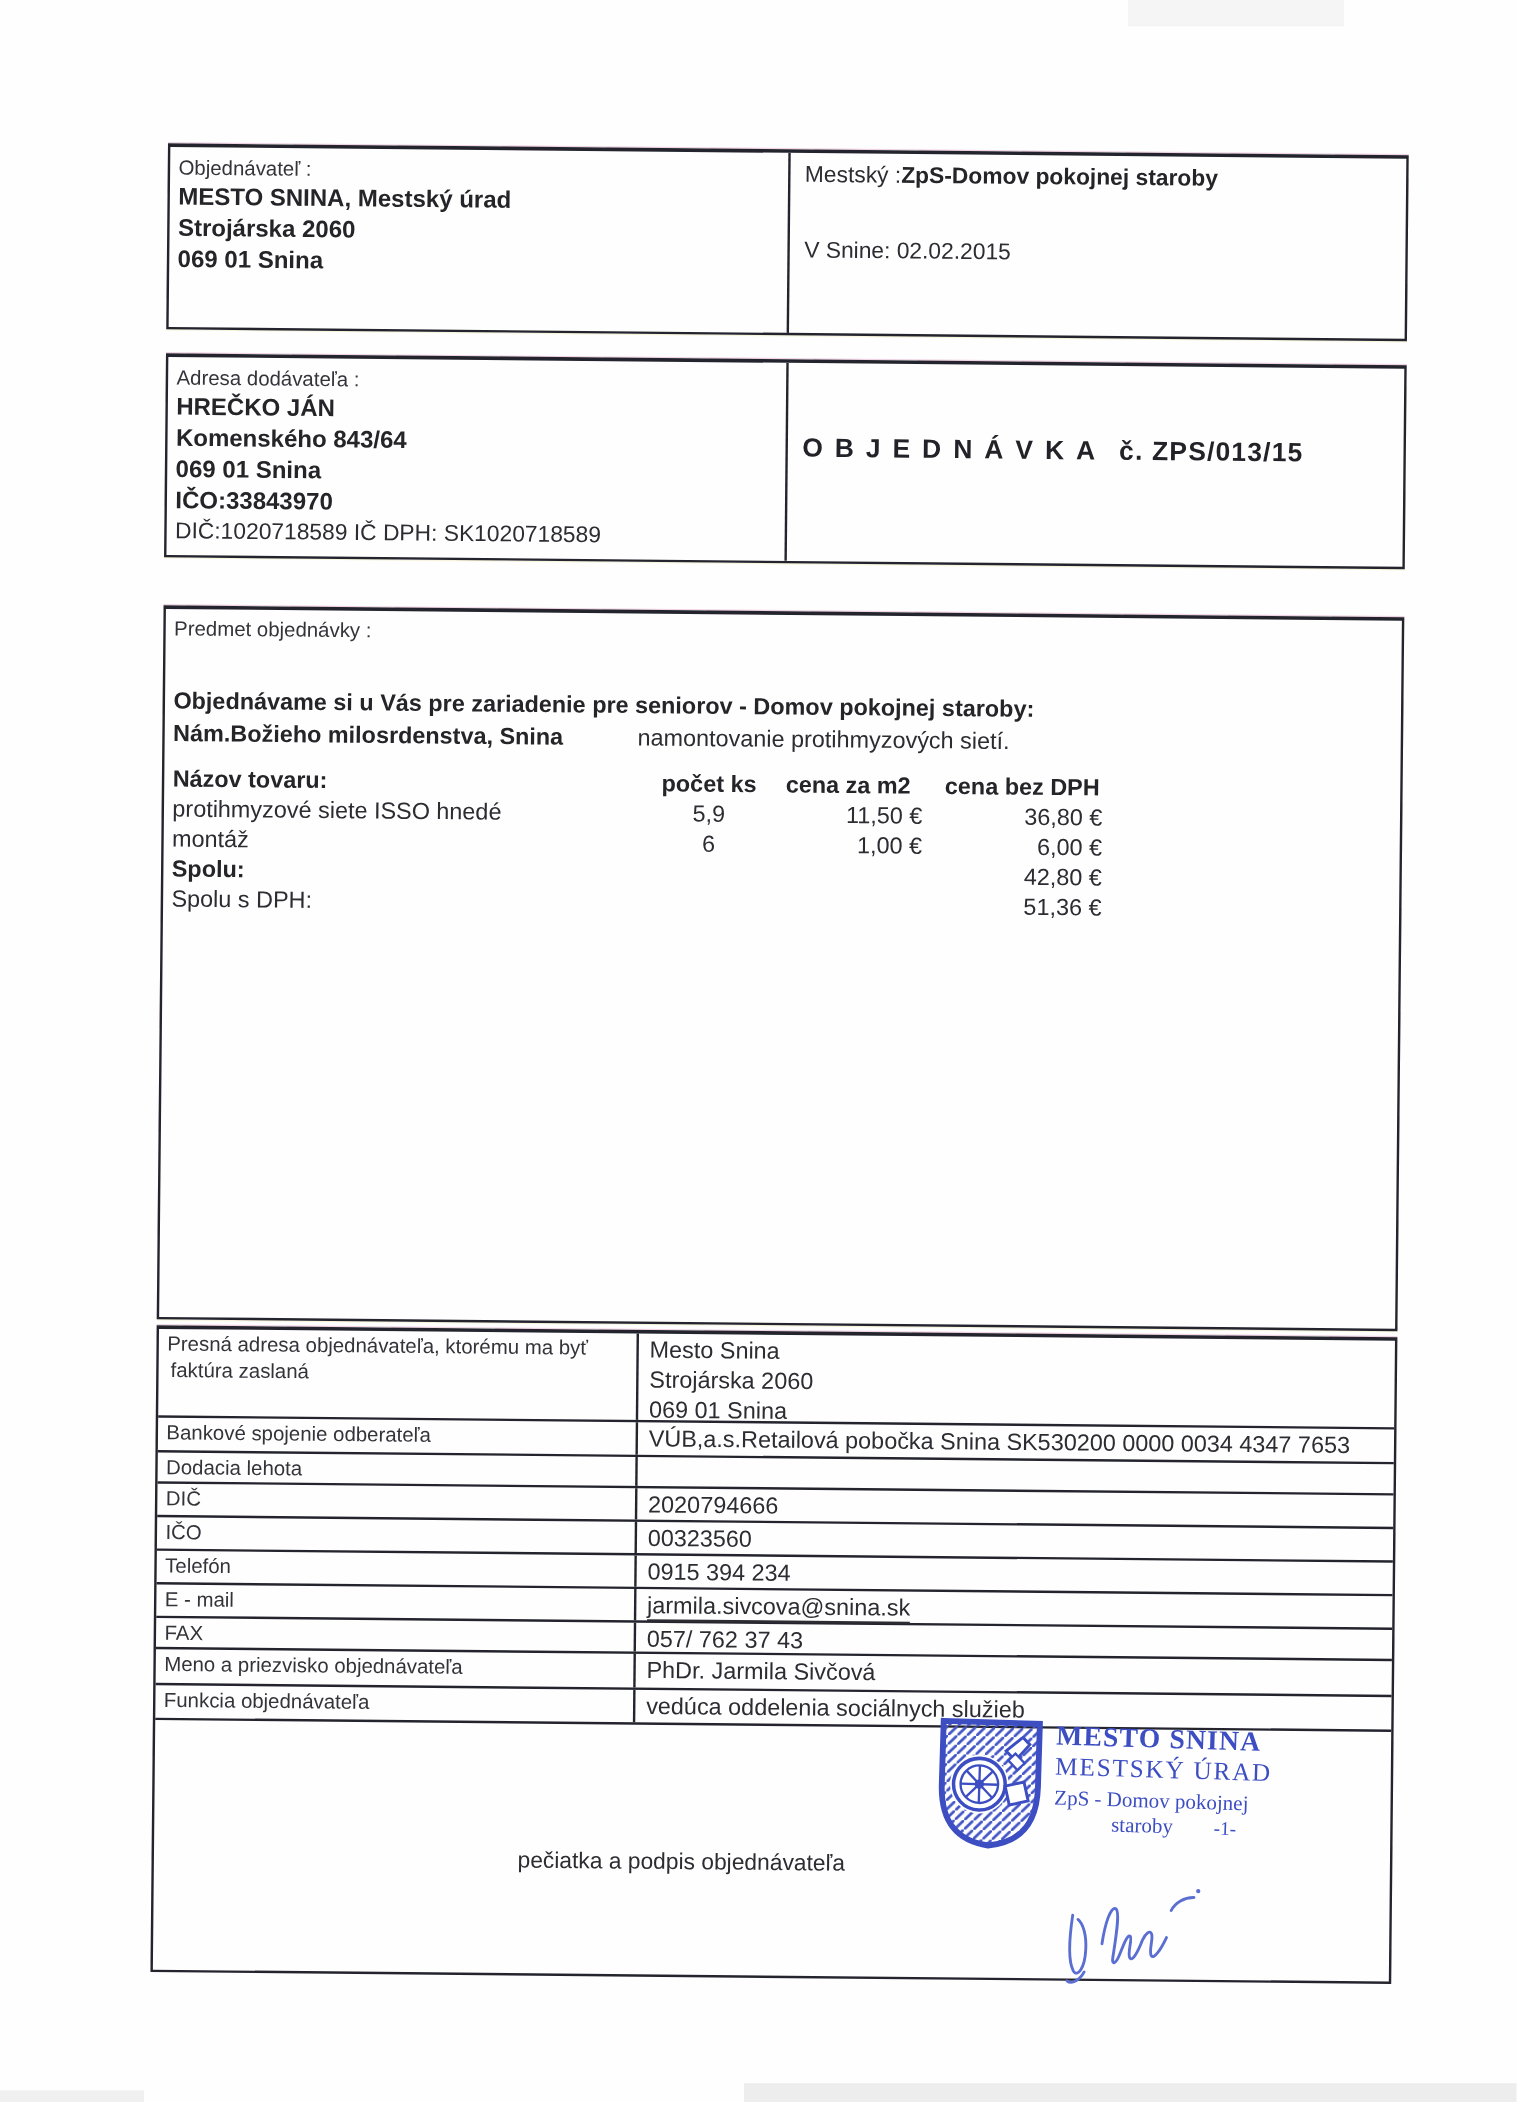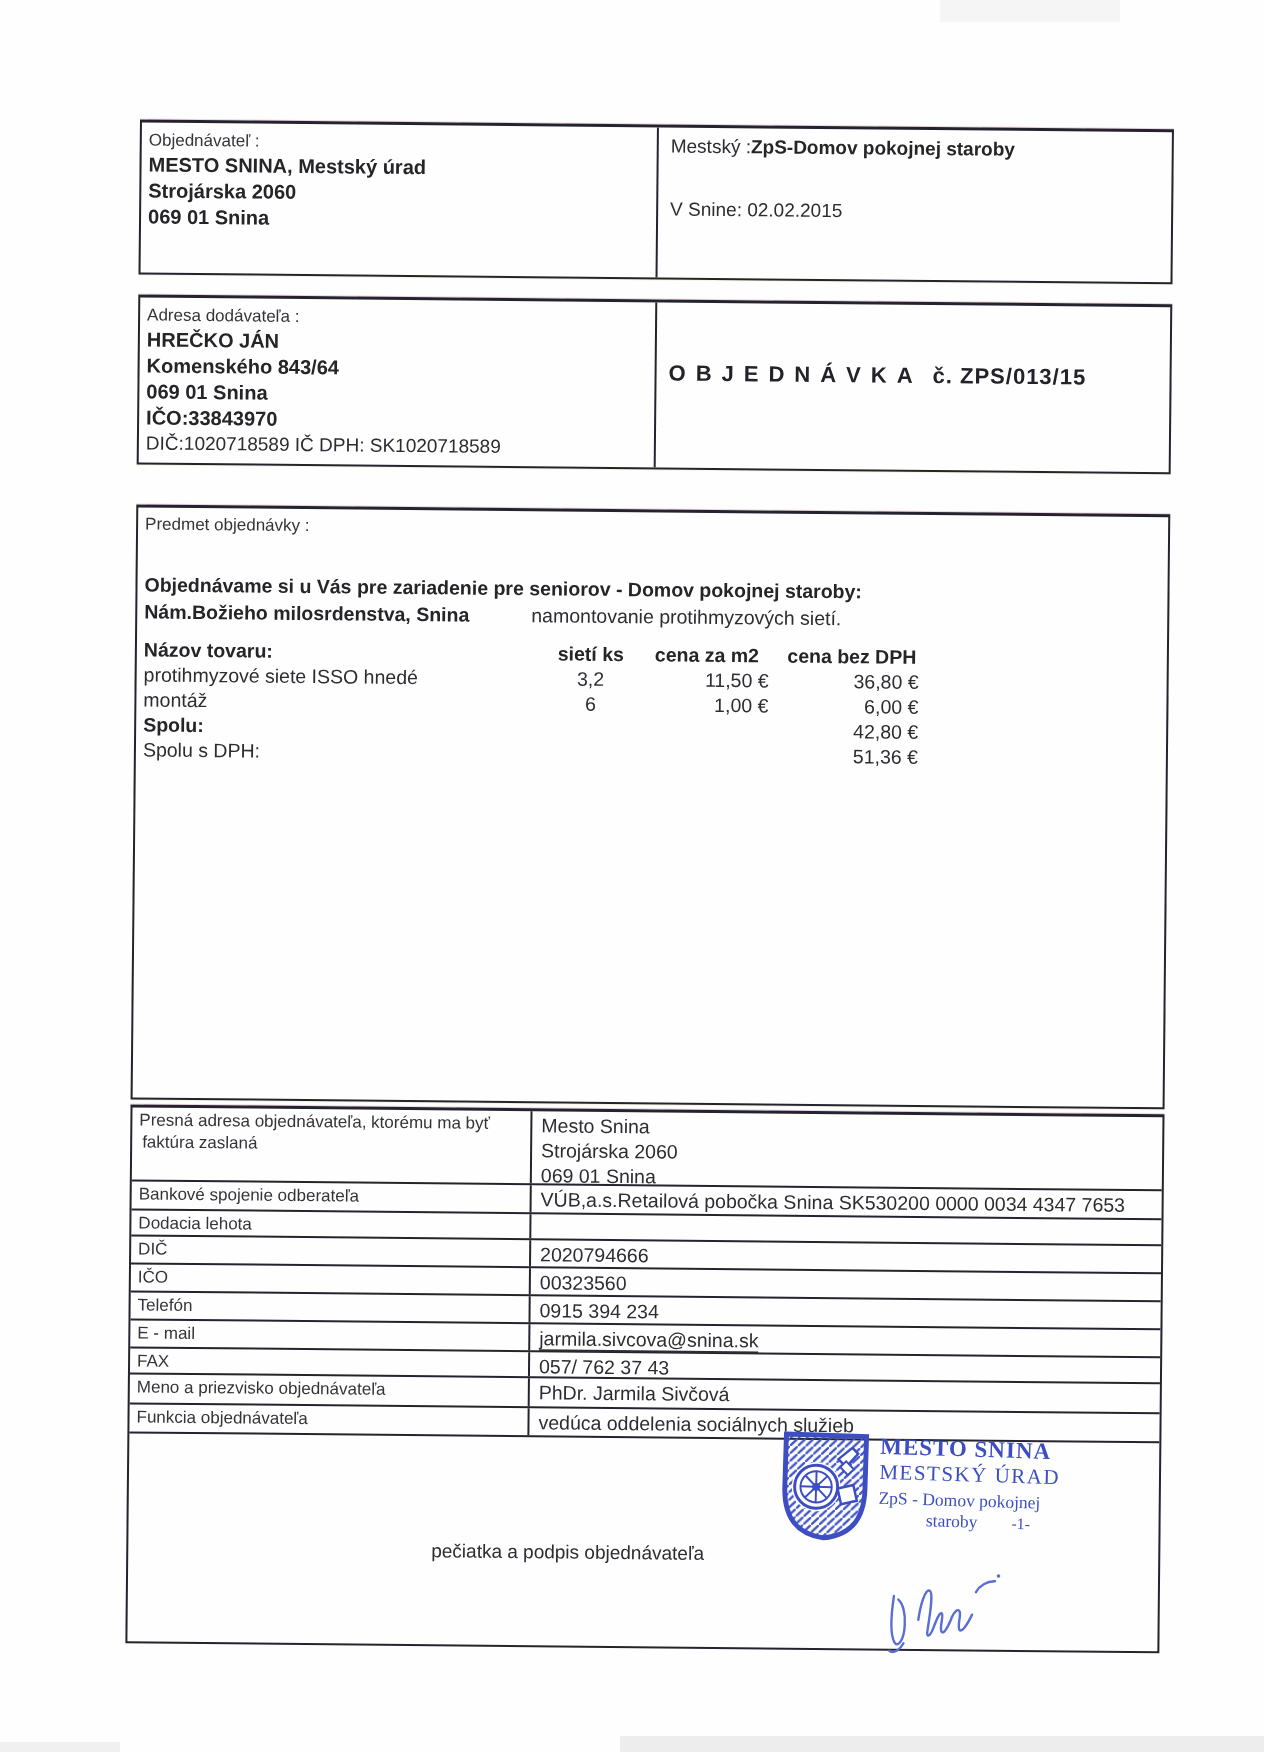--- a/index.html
+++ b/index.html
@@ -111,27 +111,27 @@
       <div class="lab">Predmet objednávky :</div>
       <div class="intro1">Objednávame si u Vás pre zariadenie pre seniorov - Domov pokojnej staroby:</div>
       <div class="intro2">
         <span class="left">Nám.Božieho milosrdenstva, Snina</span>
         <span class="right">namontovanie protihmyzových sietí.</span>
       </div>
 
       <div class="items">
         <div class="irow">
           <div class="h">Názov tovaru:</div>
-          <div class="h c">sietí ks</div>
+          <div class="h c">počet ks</div>
           <div class="h c">cena za m2</div>
           <div class="h c">cena bez DPH</div>
         </div>
         <div class="irow">
           <div class="name">protihmyzové siete ISSO hnedé</div>
-          <div class="val c">3,2</div>
+          <div class="val c">5,9</div>
           <div class="val rr">11,50 €</div>
           <div class="val rr">36,80 €</div>
         </div>
         <div class="irow">
           <div class="name">montáž</div>
           <div class="val c">6</div>
           <div class="val rr">1,00 €</div>
           <div class="val rr">6,00 €</div>
         </div>
         <div class="irow">

